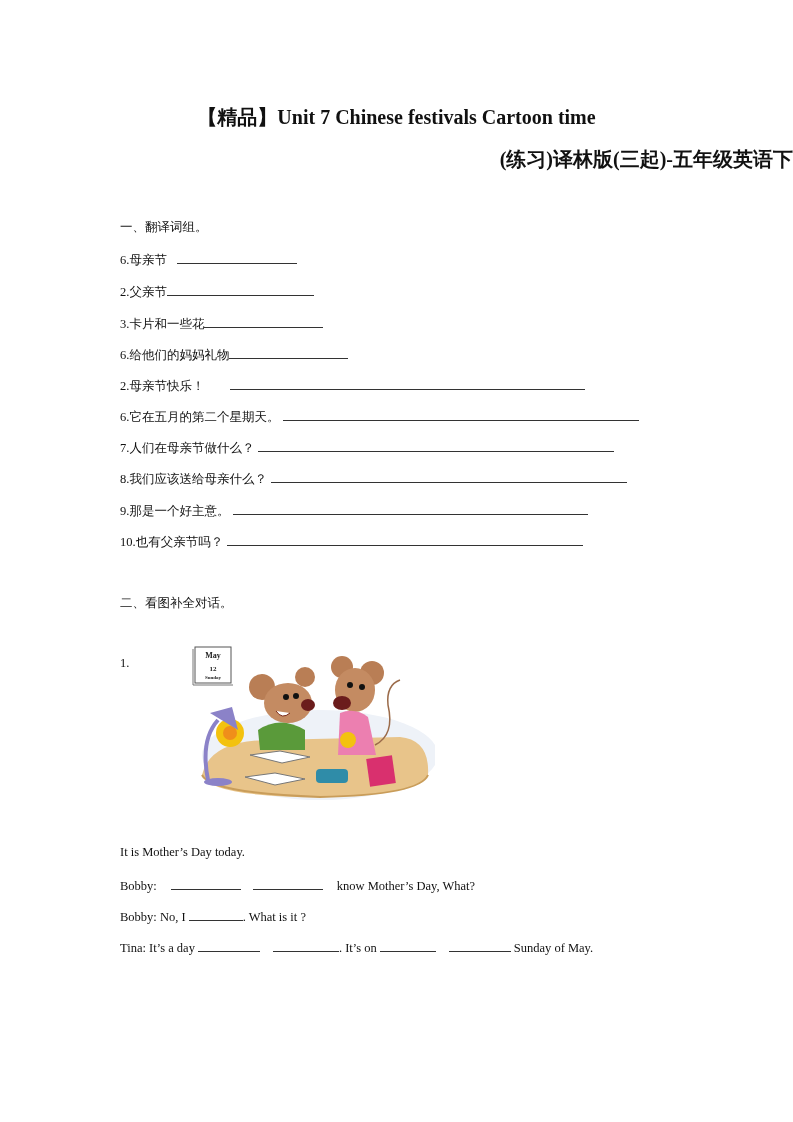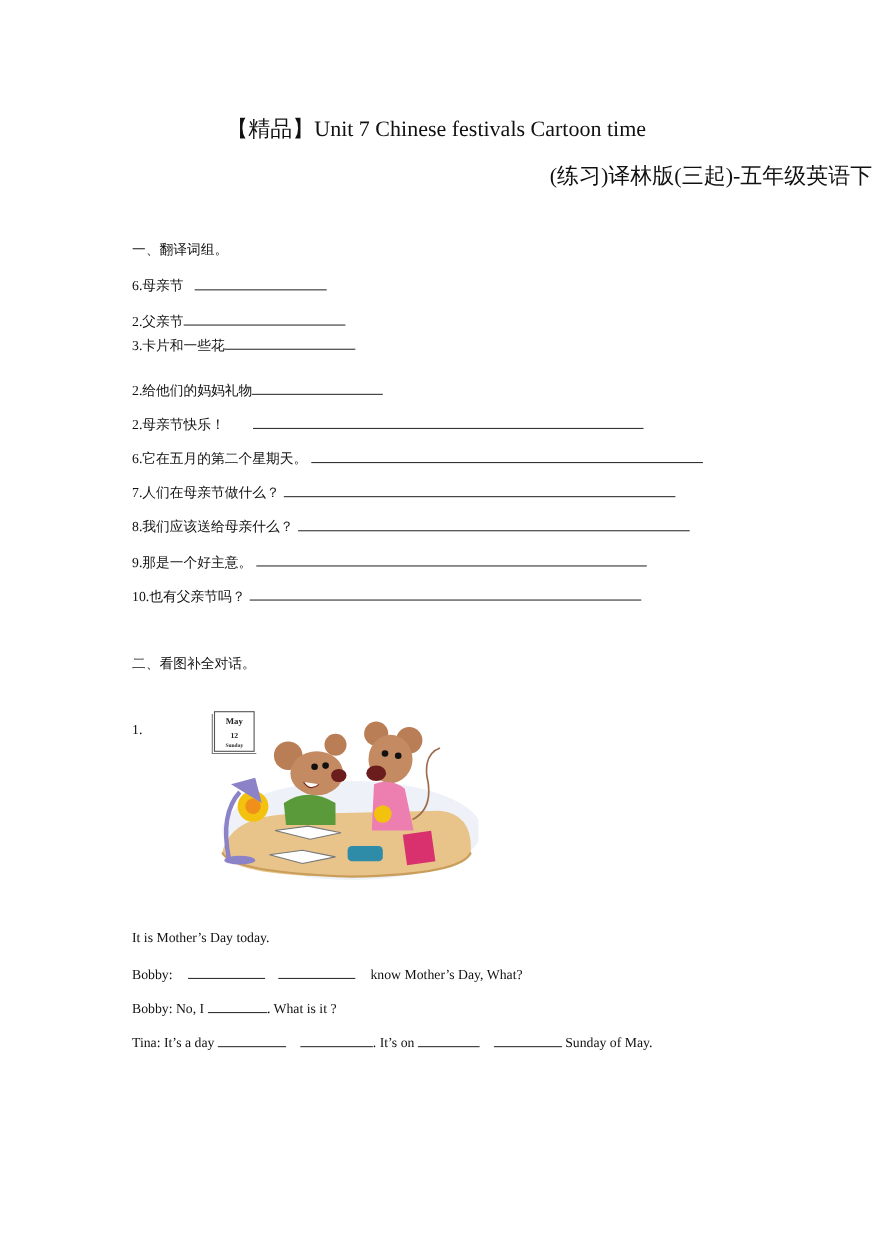--- a/index.html
+++ b/index.html
@@ -1,40 +1,40 @@
 <!DOCTYPE html>
 <html><head>
 <meta charset="utf-8">
 <style>
   html, body { margin: 0; padding: 0; background: #ffffff; }
   body { width: 793px; height: 1122px; position: relative; overflow: hidden;
          font-family: "Liberation Serif", "DejaVu Serif", serif; color: #111; }
   .title { position: absolute; left: 0; width: 793px; text-align: center;
-           font-weight: normal; font-size: 20px; }
+           font-weight: bold; font-size: 20px; }
   .t1 { top: 104px; }
   .t2 { top: 146px; text-align: right; }
   .line { position: absolute; left: 120px; font-size: 12.5px; white-space: nowrap;
           font-family: "Liberation Serif", "DejaVu Serif", serif; }
   .blank { display: inline-block; border-bottom: 1px solid #333; height: 13px;
            vertical-align: baseline; }
   .sec { position: absolute; left: 120px; font-size: 12.5px; }
   .pic { position: absolute; left: 190px; top: 645px; width: 245px; height: 155px; }
 </style>
 </head>
 <body>
 
 <div class="title t1">【精品】Unit 7 Chinese festivals Cartoon time</div>
 <div class="title t2">(练习)译林版(三起)-五年级英语下</div>
 
 <div class="sec" style="top:219px">一、翻译词组。</div>
 
 <div class="line" style="top:250px"><span>6.母亲节</span><span style="display:inline-block;width:10px"></span><span class="blank" style="width:120px"></span></div>
 <div class="line" style="top:282px"><span>2.父亲节</span><span class="blank" style="width:147px"></span></div>
-<div class="line" style="top:304px"><span>3.卡片和一些花</span><span class="blank" style="width:119px"></span></div>
-<div class="line" style="top:345px"><span>2.给他们的妈妈礼物</span><span class="blank" style="width:119px"></span></div>
+<div class="line" style="top:314px"><span>3.卡片和一些花</span><span class="blank" style="width:119px"></span></div>
+<div class="line" style="top:345px"><span>6.给他们的妈妈礼物</span><span class="blank" style="width:119px"></span></div>
 <div class="line" style="top:376px"><span>2.母亲节快乐！</span><span style="display:inline-block;width:26px"></span><span class="blank" style="width:355px"></span></div>
 <div class="line" style="top:407px"><span>6.它在五月的第二个星期天。</span><span style="display:inline-block;width:4px"></span><span class="blank" style="width:356px"></span></div>
 <div class="line" style="top:438px"><span>7.人们在母亲节做什么？</span><span style="display:inline-block;width:4px"></span><span class="blank" style="width:356px"></span></div>
 <div class="line" style="top:469px"><span>8.我们应该送给母亲什么？</span><span style="display:inline-block;width:4px"></span><span class="blank" style="width:356px"></span></div>
 <div class="line" style="top:501px"><span>9.那是一个好主意。</span><span style="display:inline-block;width:4px"></span><span class="blank" style="width:355px"></span></div>
 <div class="line" style="top:532px"><span>10.也有父亲节吗？</span><span style="display:inline-block;width:4px"></span><span class="blank" style="width:356px"></span></div>
 
 <div class="sec" style="top:595px">二、看图补全对话。</div>
 <div class="sec" style="top:656px">1.</div>
 

